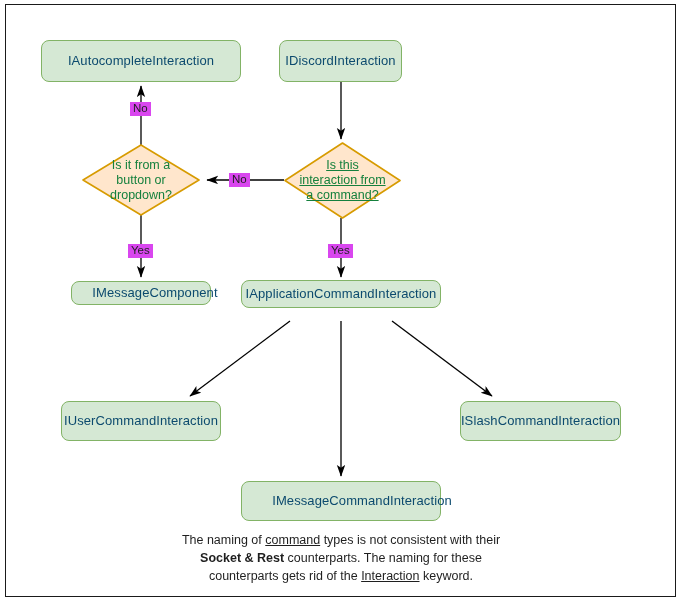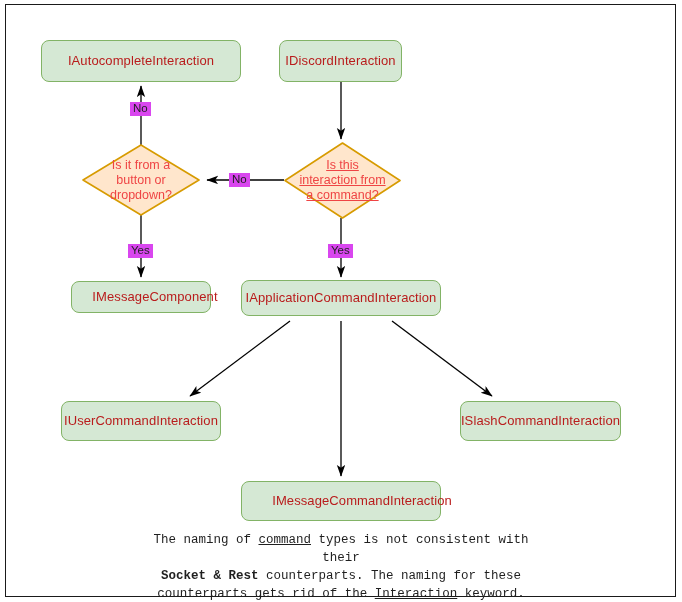--- a/index.html
+++ b/index.html
@@ -40,27 +40,27 @@
     box-sizing: border-box;
     display: flex;
     align-items: center;
     justify-content: center;
     text-align: center;
   }
   .node-box {
     background: #d5e8d4;
     border: 1px solid #82b366;
     border-radius: 8px;
-    color: #b91c1c;
+    color: #0c4a6e;
     font-size: 13px;
     line-height: 1.25;
     letter-spacing: 0.1px;
   }
   .node-diamond {
-    color: #ef4444;
+    color: #15803d;
     font-size: 12.5px;
     line-height: 1.2;
     justify-content: center;
   }
   .diamond-shape {
     position: absolute;
     left: 0;
     top: 0;
     width: 100%;
     height: 100%;
@@ -82,21 +82,20 @@
   }
   .footer-note {
     position: absolute;
     left: 141px;
     top: 531px;
     width: 400px;
     text-align: center;
     color: #1f1f1f;
     font-size: 12.5px;
     line-height: 1.45;
-    font-family: Liberation Mono, monospace;
   }
   .footer-note b { font-weight: bold; }
   .footer-note u { text-decoration: underline; }
 </style>
 </head>
 <body>
 
 <div id="canvas">
 
   <div class="canvas-frame"></div>
@@ -164,25 +163,25 @@
   </div>
 
   <div class="edge-label" style="left:130px; top:102px;">No</div>
 
   <div class="edge-label" style="left:229px; top:173px;">No</div>
 
   <div class="edge-label" style="left:128px; top:244px;">Yes</div>
 
   <div class="edge-label" style="left:328px; top:244px;">Yes</div>
 
-  <div class="node node-box" style="left:71px; top:281px; width:140px; height:32px;padding-left:28px;">
+  <div class="node node-box" style="left:71px; top:281px; width:140px; height:24px;padding-left:28px;">
     <span>IMessageComponent</span>
   </div>
 
-  <div class="node node-box" style="left:241px; top:280px; width:200px; height:36px;">
+  <div class="node node-box" style="left:241px; top:280px; width:200px; height:28px;">
     <span>IApplicationCommandInteraction</span>
   </div>
 
   <div class="node node-box" style="left:61px; top:401px; width:160px; height:40px;">
     <span>IUserCommandInteraction</span>
   </div>
 
   <div class="node node-box" style="left:460px; top:401px; width:161px; height:40px;">
     <span>ISlashCommandInteraction</span>
   </div>

